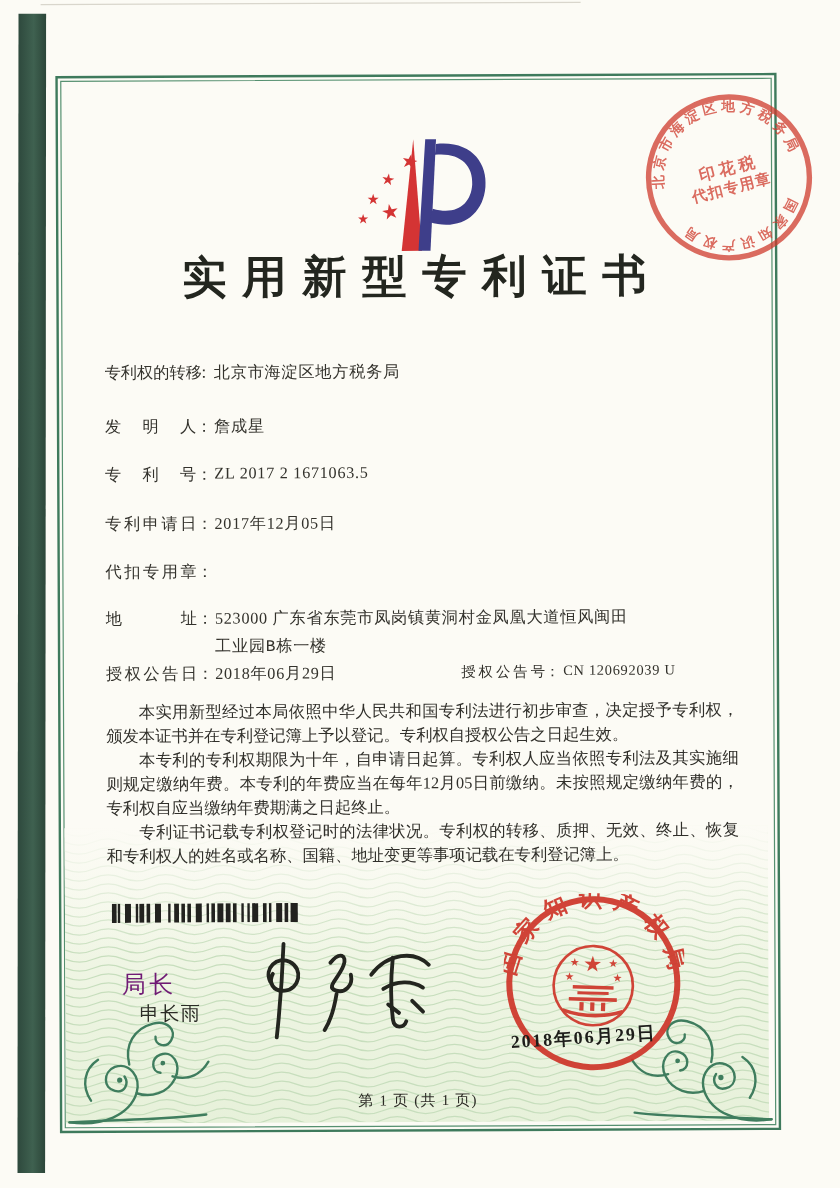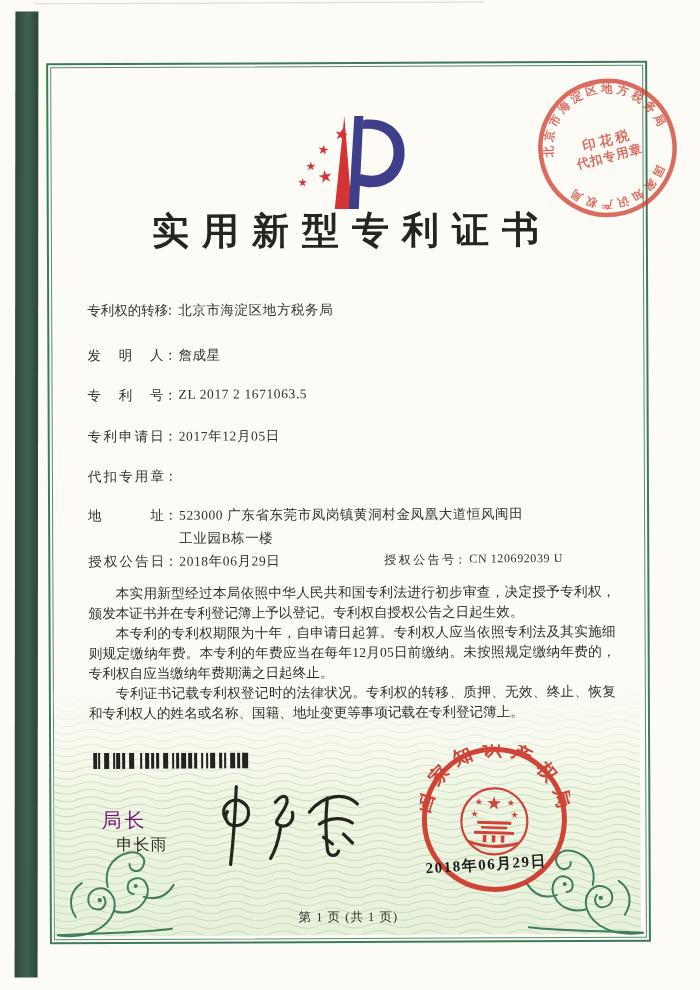--- a/index.html
+++ b/index.html
@@ -22,21 +22,21 @@
   .cert-no{position:absolute;left:72px;top:106px;font-size:14.5px;letter-spacing:2px;color:#2c2b26;}
   .logo{position:absolute;left:286px;top:112px;}
   .doc-title{position:absolute;left:48px;top:206px;width:597px;text-align:center;
              font-size:37px;font-weight:600;letter-spacing:13px;padding-left:13px;
              box-sizing:border-box;color:#23261f;}
 
   .field-row{position:absolute;left:88px;display:flex;font-size:13.5px;color:#33322c;white-space:nowrap;}
   .field-label{display:inline-block;width:76px;text-align:justify;text-align-last:justify;}
   .field-colon{display:inline-block;width:15px;}
   .field-value{letter-spacing:0.6px;}
-  .addr2{position:absolute;left:179px;font-size:13.5px;color:#33322c;letter-spacing:0.6px;}
+  .addr2{position:absolute;left:179px;font-size:13.5px;color:#33322c;letter-spacing:0.6px;font-family:Liberation Mono, monospace;}
   .grant-row{position:absolute;left:384px;display:flex;font-size:12px;color:#33322c;white-space:nowrap;}
   .grant-row .field-label{width:70px;}
 
   .body-text{position:absolute;left:88px;top:583px;width:527px;font-size:13.6px;
              line-height:20px;text-align:justify;color:#302f2a;}
   .body-text p{margin:0;text-indent:2em;}
 
   .barcode{position:absolute;left:92px;top:752px;width:182px;height:16px;display:flex;overflow:hidden;}
   .barcode i{display:block;height:100%;flex:none;}
   .barcode i.bar{background:#22221f;}

